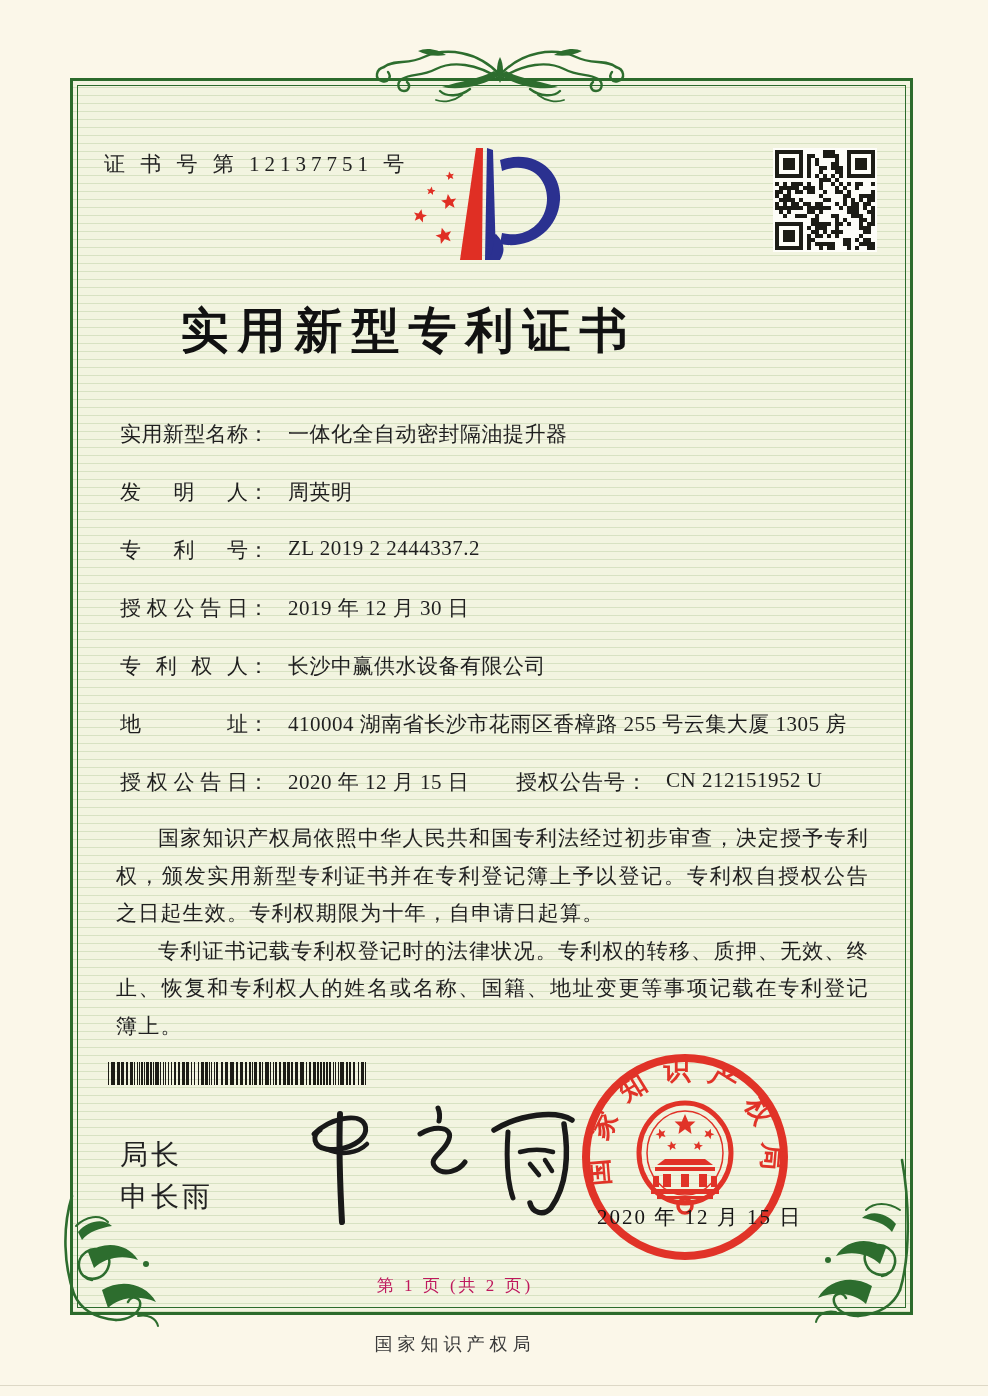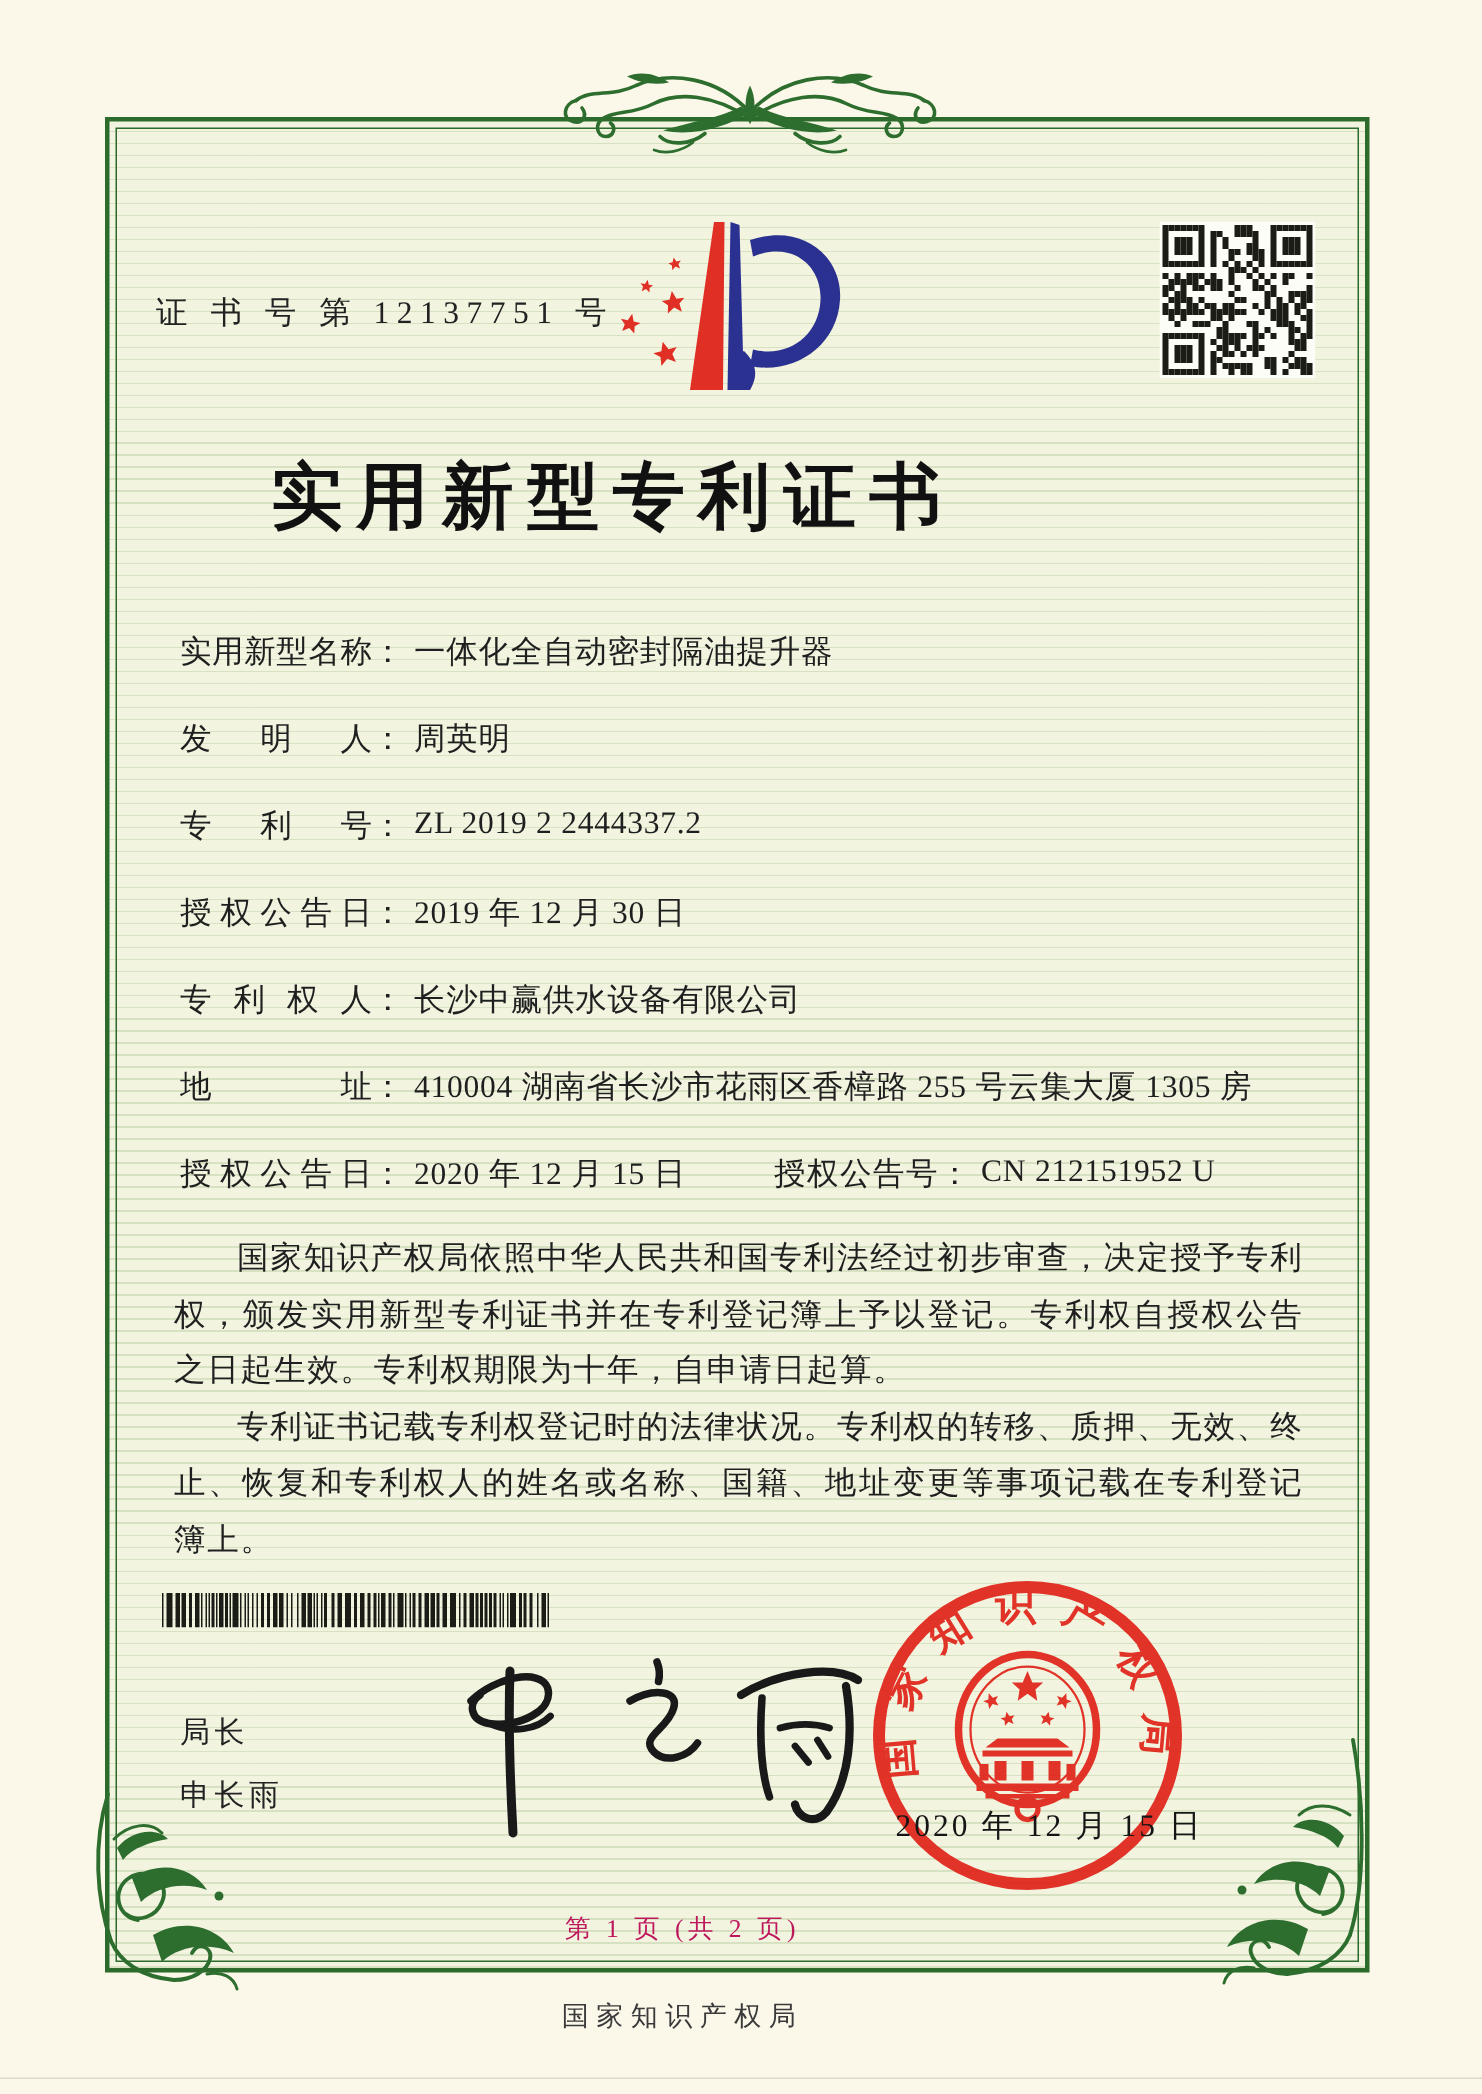--- a/index.html
+++ b/index.html
@@ -11,34 +11,34 @@
   .frame{
     position:absolute;left:70px;top:78px;width:837px;height:1231px;
     border:3px solid #2c6b2c;
     background-color:#f2f4e0;
     background-image:repeating-linear-gradient(0deg,
       rgba(145,178,115,.28) 0px, rgba(145,178,115,.28) 1px,
       transparent 1px, transparent 8px);
   }
   .frame-inner{position:absolute;inset:4px;border:1px solid #2c6b2c;}
   .abs{position:absolute;}
-  .cert-no{left:104px;top:150px;font-size:21px;letter-spacing:5px;color:#222;margin-top:44px;}
+  .cert-no{left:104px;top:150px;font-size:21px;letter-spacing:5px;color:#222;}
   .title{left:70px;top:299px;width:677px;text-align:center;font-size:48px;
          font-weight:700;letter-spacing:9px;color:#111;}
   .fields{left:120px;top:420px;width:760px;font-size:21px;}
   .frow{position:relative;height:25px;margin-bottom:33px;white-space:nowrap;}
   .flabel{display:inline-block;width:128px;text-align:justify;text-align-last:justify;vertical-align:top;}
   .fcolon{display:inline-block;vertical-align:top;}
-  .fvalue{display:inline-block;margin-left:7px;vertical-align:top;letter-spacing:.5px;}
+  .fvalue{display:inline-block;margin-left:19px;vertical-align:top;letter-spacing:.5px;}
   .grant{position:absolute;left:368px;top:0;white-space:nowrap;}
   .grant .glabel{letter-spacing:1px;margin-left:28px;}
   .paras{left:116px;top:820px;width:753px;font-size:21px;line-height:37.5px;
          text-align:justify;letter-spacing:1.2px;}
   .paras p{margin:0;text-indent:2em;}
-  .signer{left:120px;top:1134px;font-size:20px;letter-spacing:3px;line-height:42px;color:#222;}
+  .signer{left:120px;top:1134px;font-size:28px;letter-spacing:3px;line-height:42px;color:#222;}
   .seal-date{left:597px;top:1203px;font-size:21px;letter-spacing:2px;color:#151515;z-index:6;}
   .footer-page{left:70px;top:1274px;width:770px;text-align:center;font-size:17px;letter-spacing:3px;color:#be185d;}
   .back-note{left:70px;top:1332px;width:770px;text-align:center;font-size:18px;letter-spacing:5px;color:#3a3a3a;}
   .page-edge{left:0;top:1385px;width:988px;height:0;border-top:1px solid #ddd8c6;}
   svg{display:block;}
 </style>
 </head>
 <body>
 
 <div class="page">

